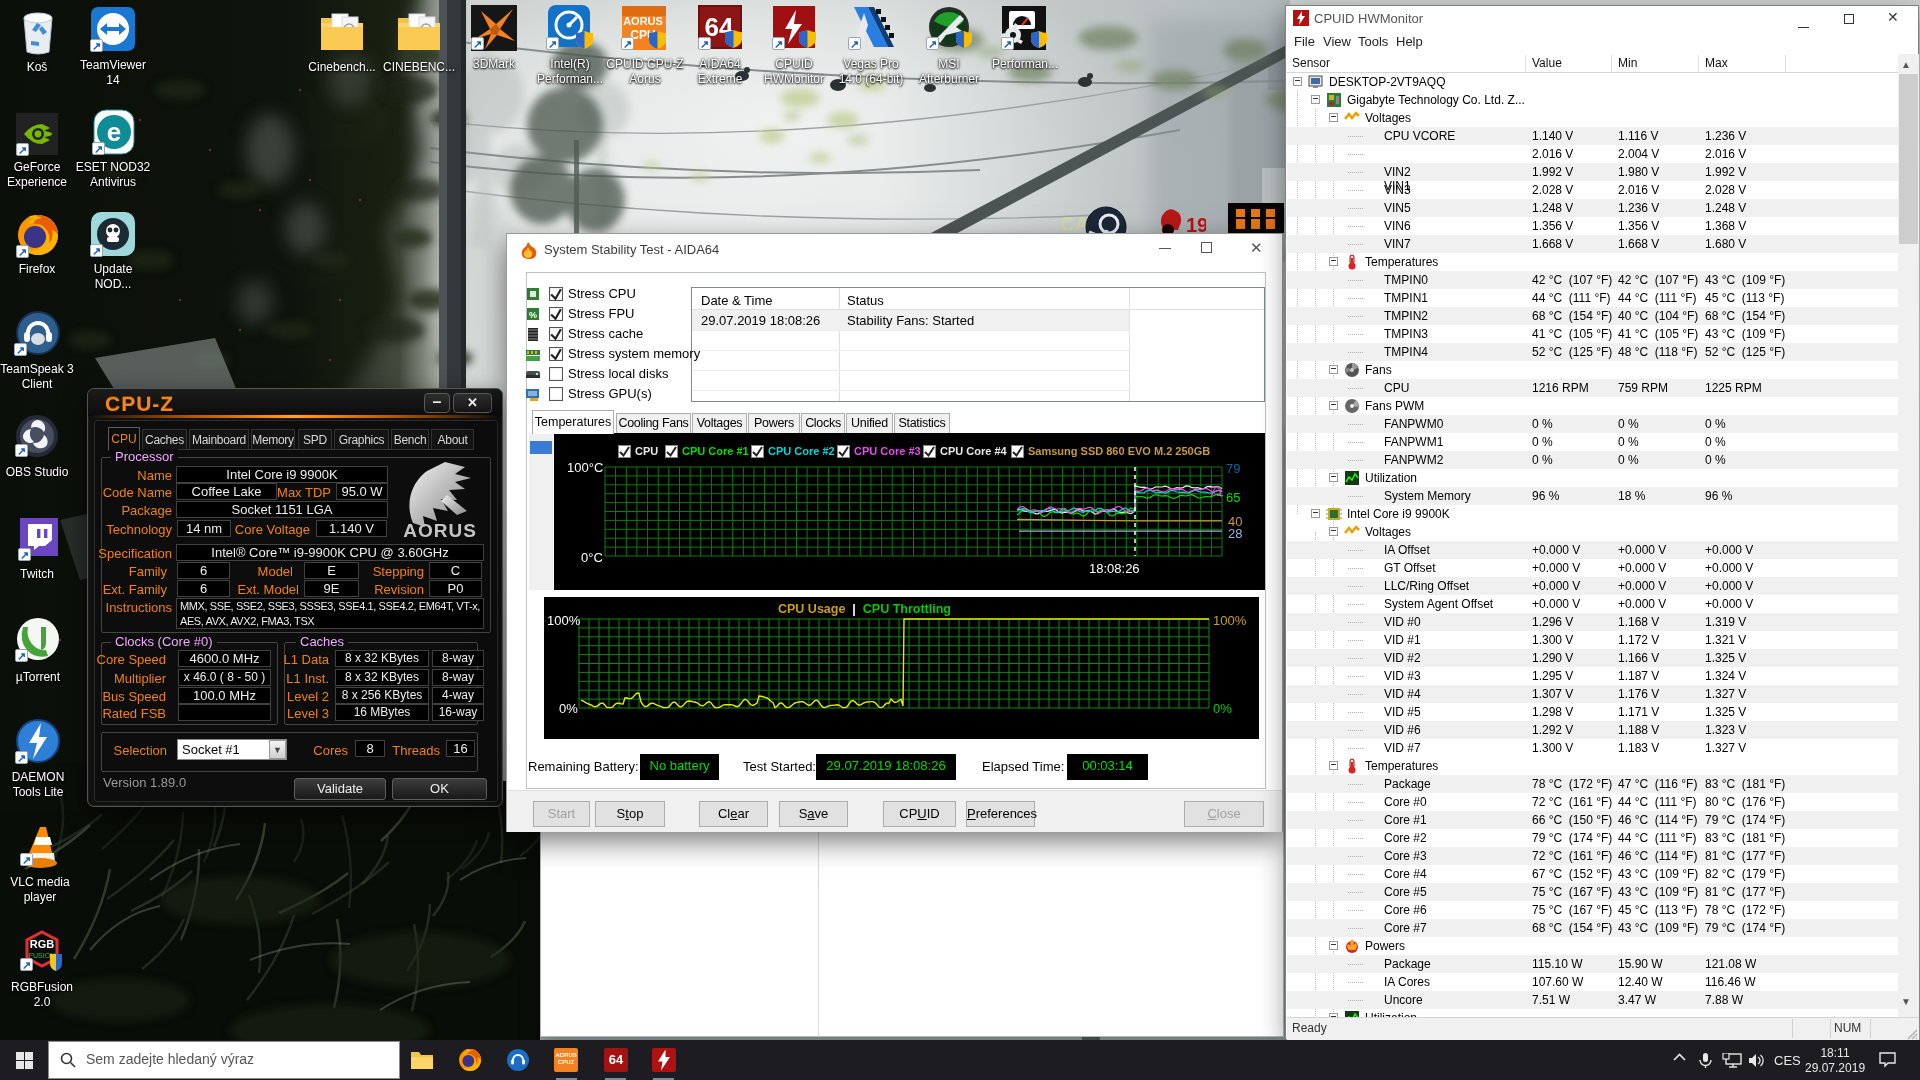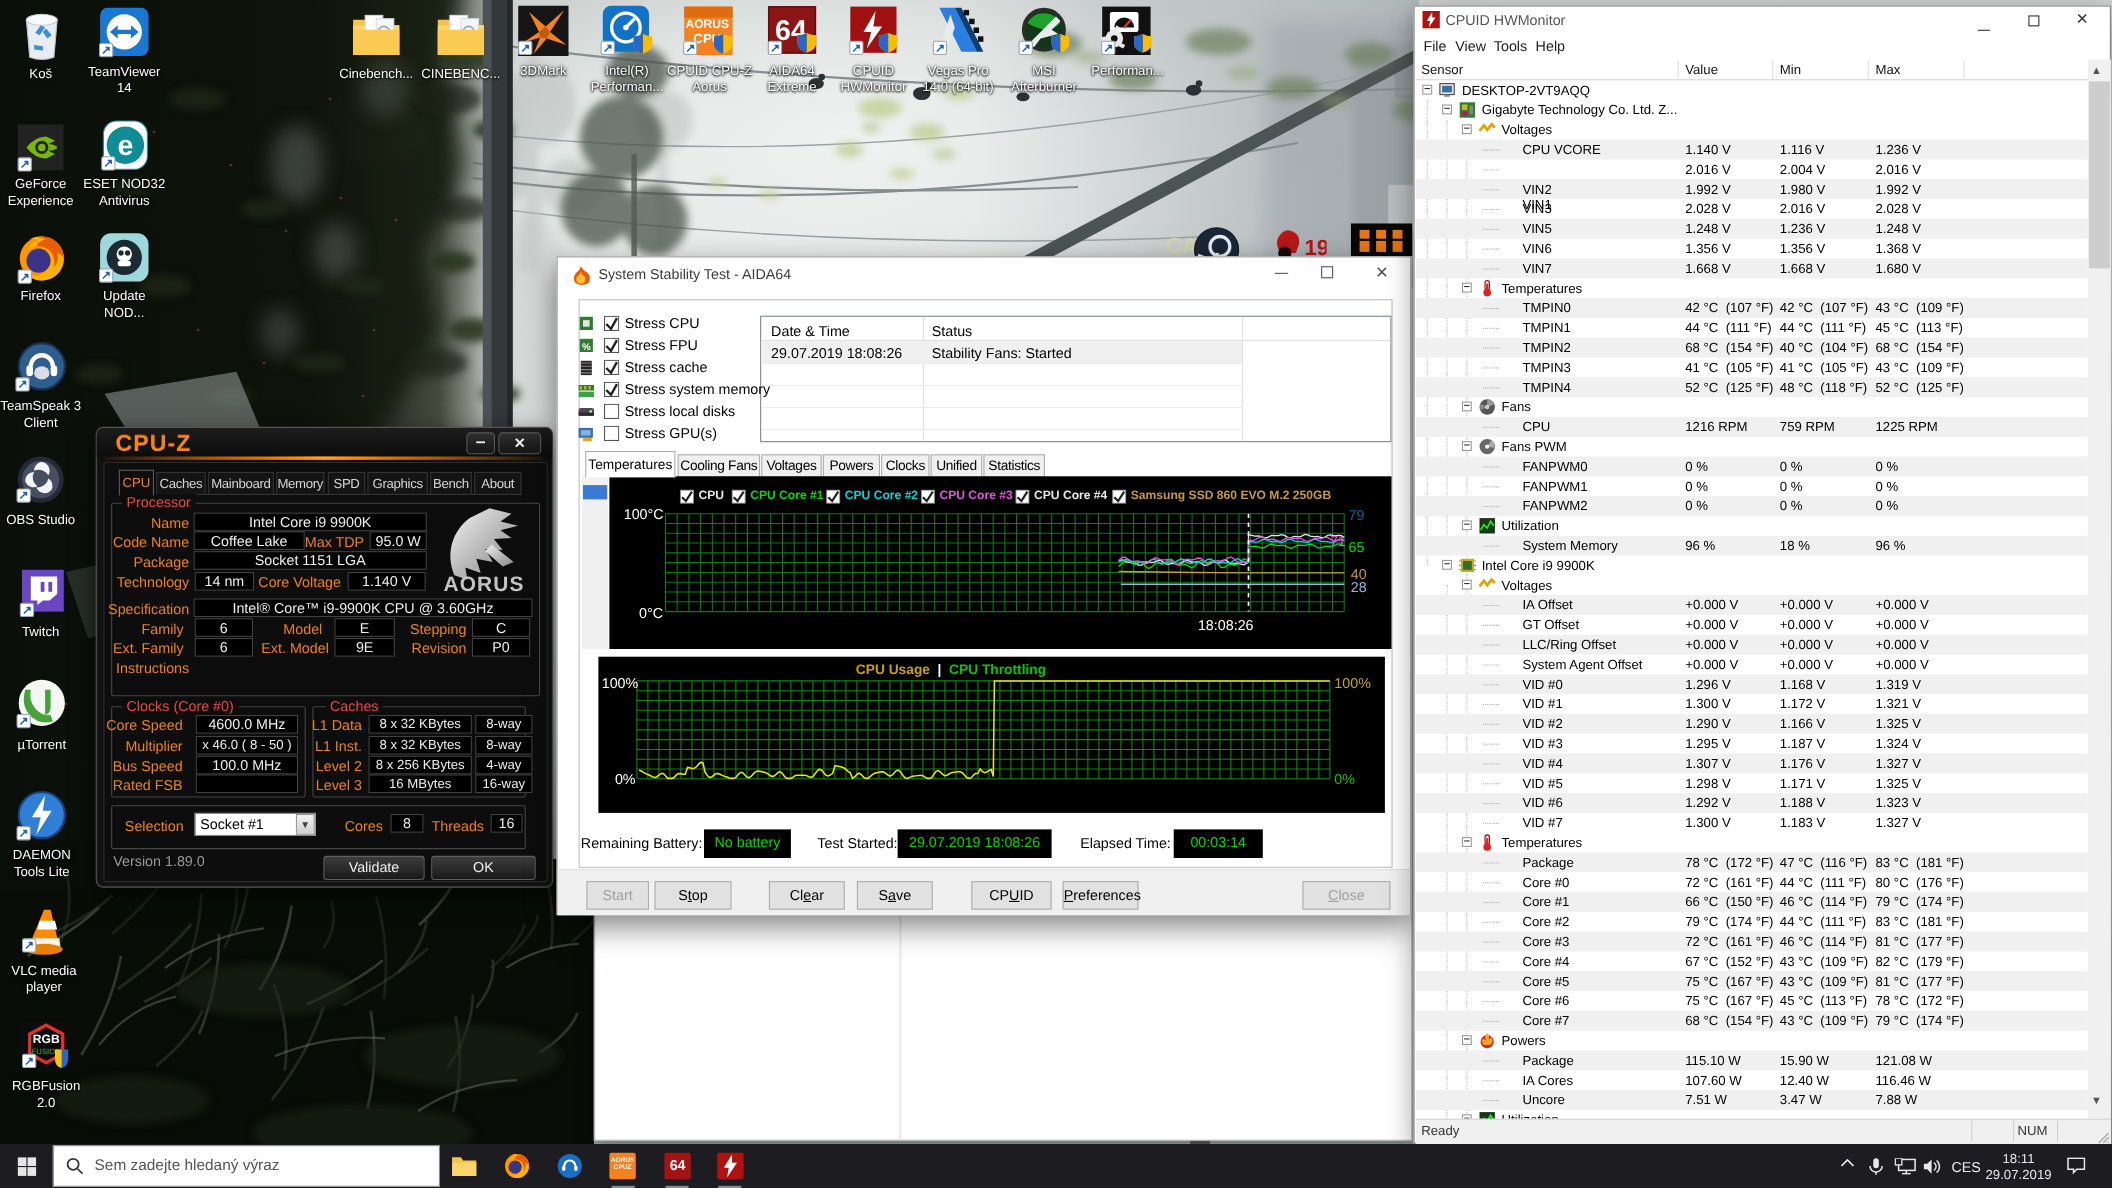--- a/index.html
+++ b/index.html
@@ -1,18 +1,18 @@
 <!DOCTYPE html>
 <html><head><meta charset="utf-8"><style>
 *{margin:0;padding:0;box-sizing:border-box;}
 body{width:1920px;height:1080px;overflow:hidden;position:relative;font-family:"Liberation Sans",sans-serif;background:#9aa3a3;}
 .ab{position:absolute;}
 .lb{position:absolute;color:#ef8312;font-size:13px;text-align:right;white-space:nowrap;}
 .vb{position:absolute;background:#000;border:1px solid #414141;color:#ededed;font-size:13px;text-align:center;white-space:nowrap;overflow:hidden;}
-.glb{position:absolute;color:#ef4444;font-size:13px;background:#0d0d0d;padding:0 4px;white-space:nowrap;}
+.glb{position:absolute;color:#f0abfc;font-size:13px;background:#0d0d0d;padding:0 4px;white-space:nowrap;}
 .il{position:absolute;color:#fff;font-size:12px;text-align:center;text-shadow:0 1px 2px #000,0 0 3px #000;line-height:15px;white-space:pre-line;}
 .hl{position:absolute;font-size:12px;color:#000;white-space:nowrap;}
 .tabA{position:absolute;border:1px solid #adadad;background:#f0f0f0;font-size:13px;color:#000;text-align:center;}
 .btnA{position:absolute;background:#e1e1e1;border:1px solid #adadad;font-size:13px;color:#000;text-align:center;line-height:24px;}
 .leg{position:absolute;font-size:13px;white-space:nowrap;}
 </style></head><body>
 <svg class="ab" style="left:0;top:0" width="1920" height="1080" viewBox="0 0 1920 1080">
     <defs>
       <linearGradient id="sky" x1="0" y1="0" x2="0" y2="1">
         <stop offset="0" stop-color="#ced3d2"></stop>
@@ -535,20 +535,21 @@
     <div class="vb" style="left:216px;top:173px;width:55px;height:17px;line-height:15px;font-size:13px;text-align:center;">E</div>
     <div class="lb" style="left:274px;top:175px;width:62px;">Stepping</div>
     <div class="vb" style="left:341px;top:173px;width:53px;height:17px;line-height:15px;font-size:13px;text-align:center;">C</div>
     <div class="lb" style="left:-1px;top:193px;width:80px;">Ext. Family</div>
     <div class="vb" style="left:89px;top:191px;width:53px;height:17px;line-height:15px;font-size:13px;text-align:center;">6</div>
     <div class="lb" style="left:137px;top:193px;width:74px;">Ext. Model</div>
     <div class="vb" style="left:216px;top:191px;width:55px;height:17px;line-height:15px;font-size:13px;text-align:center;">9E</div>
     <div class="lb" style="left:274px;top:193px;width:62px;">Revision</div>
     <div class="vb" style="left:341px;top:191px;width:53px;height:17px;line-height:15px;font-size:13px;text-align:center;">P0</div>
     <div class="lb" style="left:4px;top:211px;width:80px;">Instructions</div>
+    <div class="vb" style="left:88px;top:209px;width:308px;height:31px;text-align:left;font-size:11px;letter-spacing:-0.4px;line-height:15px;padding:0 3px;">MMX, SSE, SSE2, SSE3, SSSE3, SSE4.1, SSE4.2, EM64T, VT-x,<br>AES, AVX, AVX2, FMA3, TSX</div>
     <svg class="ab" style="left:303px;top:70px" width="98" height="88" viewBox="0 0 98 88">
 <defs>
         <linearGradient id="ag" x1="0" y1="0" x2="1" y2="1">
           <stop offset="0" stop-color="#f2f2f2"></stop>
           <stop offset="0.5" stop-color="#b9b9b9"></stop>
           <stop offset="1" stop-color="#8a8a8a"></stop>
         </linearGradient>
       </defs>
 <path d="M22,64 C14,44 20,24 36,12 L54,3 L74,8 L64,15 L80,19 L64,23 L74,30 L58,31 L66,41 L50,40 L57,52 L42,49 L46,62 L32,57 L34,68 L22,64 Z" fill="url(#ag)"></path>
 <path d="M56,36 L76,52 L66,56 L50,42 Z" fill="url(#ag)"></path>

